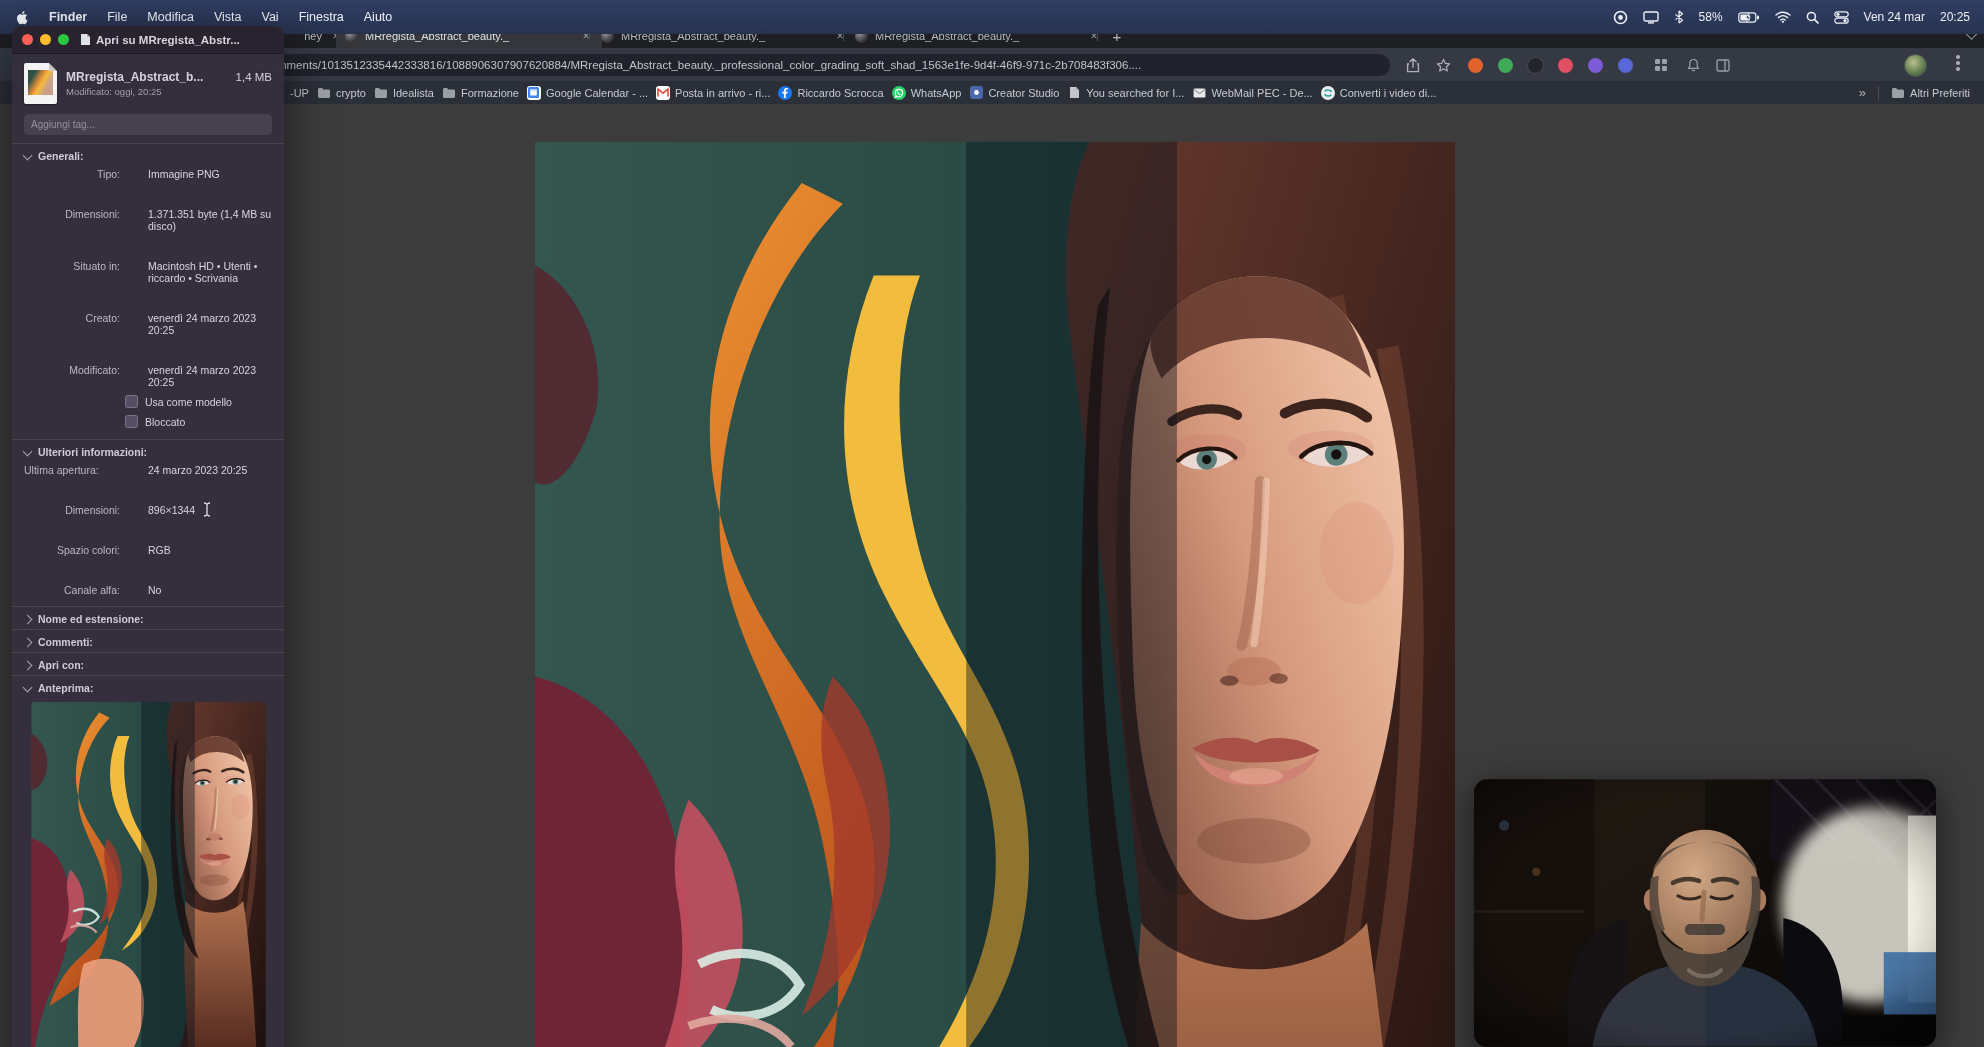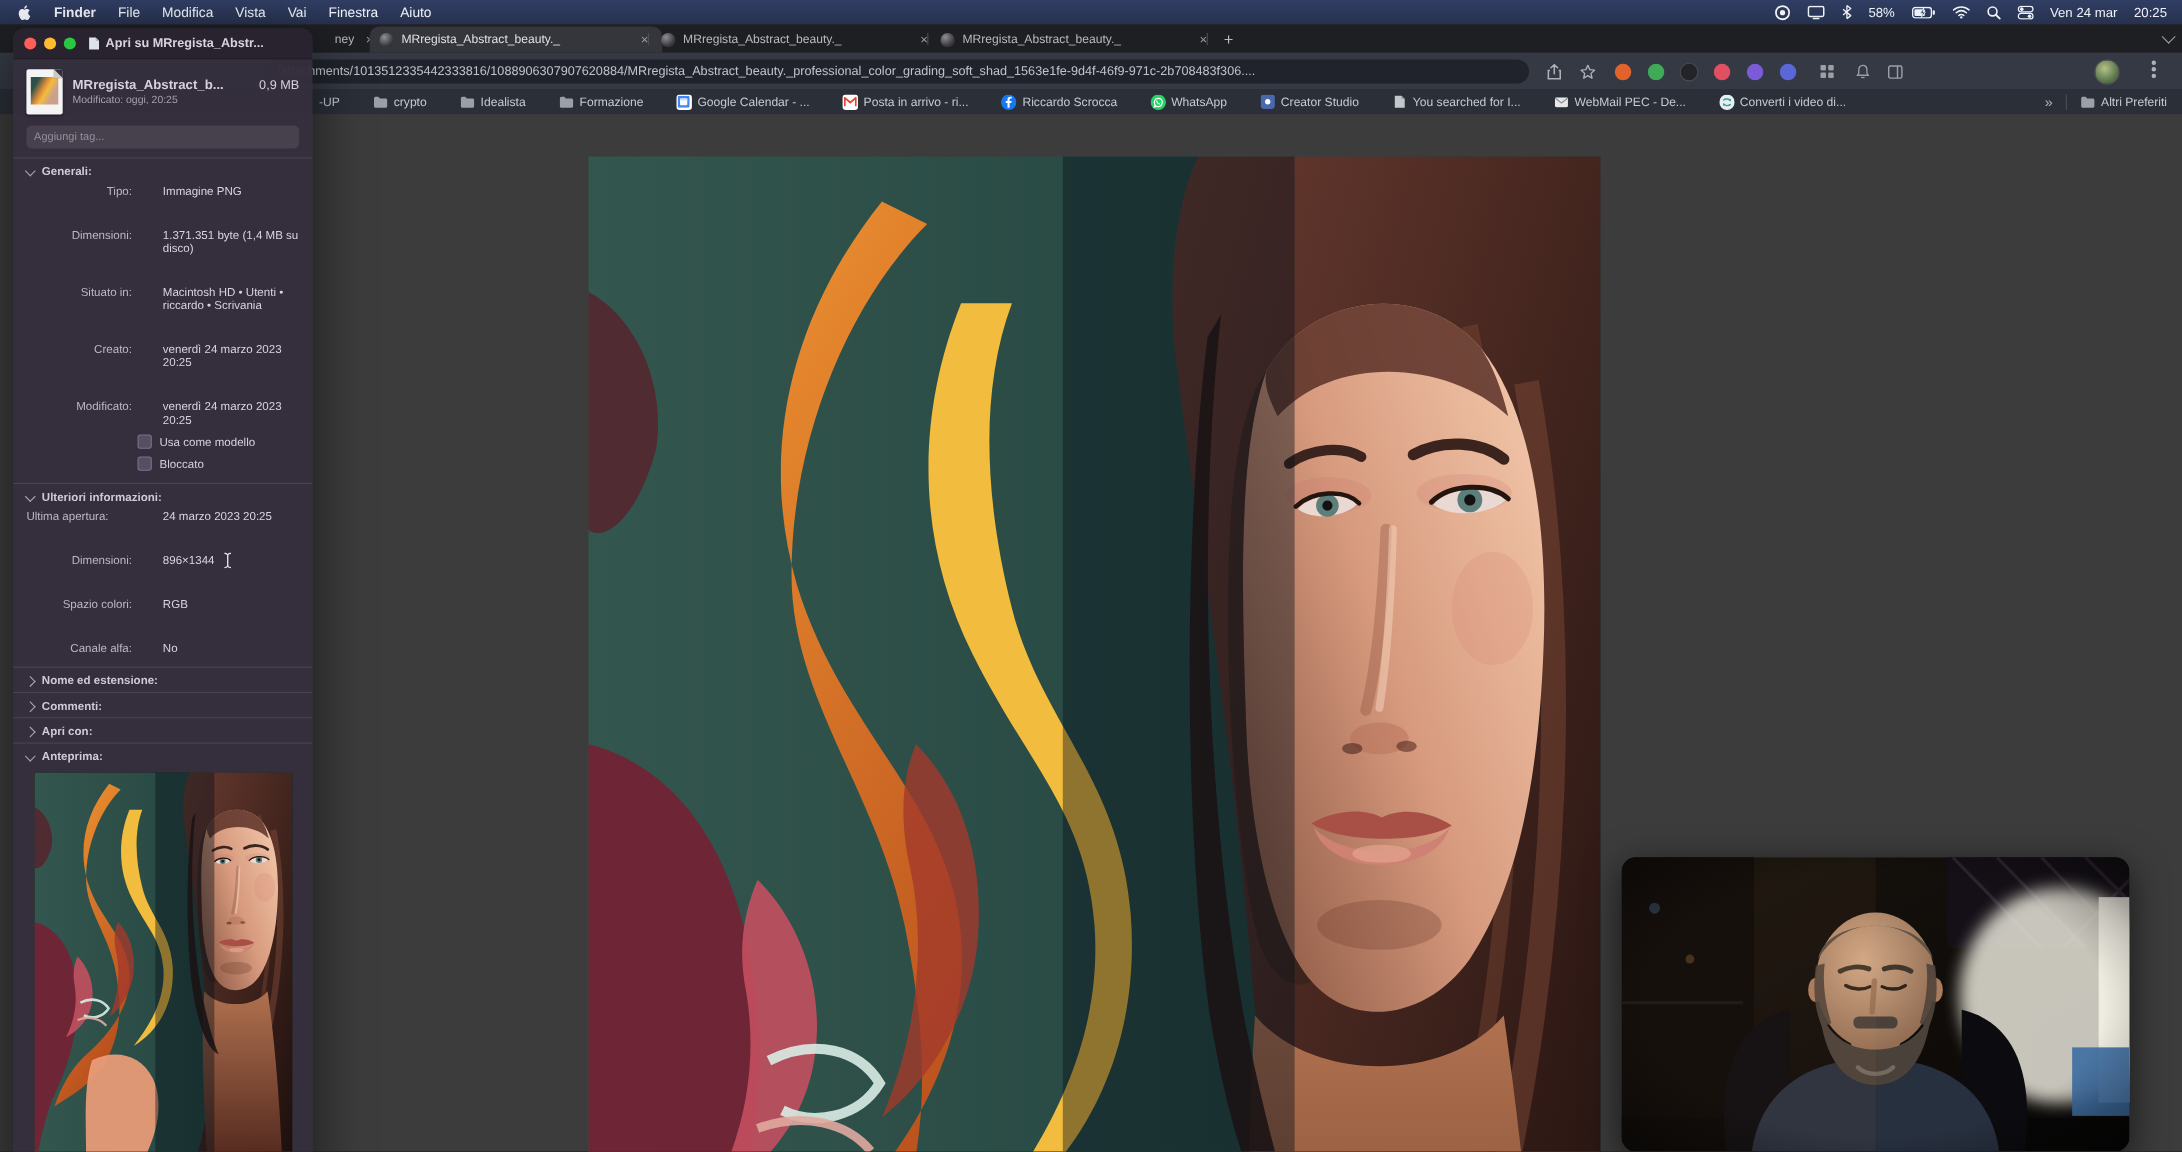--- a/index.html
+++ b/index.html
@@ -1,20 +1,20 @@
 <!DOCTYPE html>
 <html><head>
 <meta charset="utf-8">
 <style>
   html,body{margin:0;padding:0;background:#000;}
   #screen{position:relative;width:1984px;height:1047px;overflow:hidden;
     font-family:"Liberation Sans",sans-serif;background:#3c3c3c;user-select:none;}
 
   
-  .menubar{position:absolute;top:0;left:0;right:0;height:22px;
+  .menubar{position:absolute;top:0;left:0;right:0;height:34px;
     background:linear-gradient(#303e63,#27324f);display:flex;align-items:center;
     color:#eef1f7;font-size:12.5px;z-index:40;}
   .mb-left{display:flex;align-items:center;gap:20px;padding-left:16px;}
   .mb-item{cursor:default;}
   .mb-item.bold{font-weight:700;}
   .mb-right{margin-left:auto;display:flex;align-items:center;gap:15px;padding-right:14px;font-size:12px;}
   .mb-ic{display:inline-flex;align-items:center;}
   .mb-ic svg{display:block;}
 
   
@@ -40,21 +40,21 @@
   .tb-ic{position:absolute;top:8px;width:18px;height:18px;display:grid;place-items:center;}
   .ext-dot{border-radius:50%;width:15px;height:15px;}
   .avatar{position:absolute;top:6px;width:21px;height:21px;border-radius:50%;
     background:radial-gradient(circle at 40% 35%,#b7c08a,#5d7a4e 60%,#35492f);border:1px solid #555;}
   .kebab{position:absolute;top:7px;width:4px;height:4px;border-radius:50%;background:#aeb2b8;
     box-shadow:0 6px 0 #aeb2b8,0 12px 0 #aeb2b8;}
 
   .bookmarks{position:absolute;top:59px;left:0;right:0;height:23px;background:#2b2f38;
     display:flex;align-items:center;font-size:11px;color:#c6cbd3;}
   .bm{display:flex;align-items:center;gap:5px;white-space:nowrap;}
-  .bm-wrap{display:flex;align-items:center;gap:30px;padding-left:290px;overflow:hidden;flex:1;}
+  .bm-wrap{display:flex;align-items:center;gap:8px;padding-left:290px;overflow:hidden;flex:1;}
   .bm-right{display:flex;align-items:center;gap:12px;padding-right:14px;flex:none;}
   .bm-ic{width:14px;height:14px;flex:none;display:grid;place-items:center;}
   .bm-sep{width:1px;height:14px;background:#4c4f54;}
 
   .content{position:absolute;top:82px;left:0;right:0;bottom:0;background:#3c3c3c;overflow:hidden;}
   .artwork-main{position:absolute;left:535px;top:38px;width:920px;height:925px;}
 
   
   .info-win{position:absolute;left:12px;top:26px;width:272px;z-index:50;
     background:rgba(53,46,61,0.97);border-radius:10px;box-shadow:0 18px 50px rgba(0,0,0,0.55);
@@ -472,21 +472,21 @@
     </div>
 
     <div class="iw-filerow">
       <span class="file-thumb">
           <span class="mini"></span>
           <span class="fold"></span>
         </span>
       <span class="iw-nameblock">
         <span class="iw-nameline">
           <span class="iw-name">MRregista_Abstract_b...</span>
-          <span class="iw-size">0,9 MB</span>
+          <span class="iw-size">1,4 MB</span>
         </span>
         <div class="iw-mod">Modificato: oggi, 20:25</div>
       </span>
     </div>
 
     <div class="iw-tags">Aggiungi tag...</div>
     <div class="iw-div"></div>
 
     <div class="iw-sec">
       <div class="sec-head">

